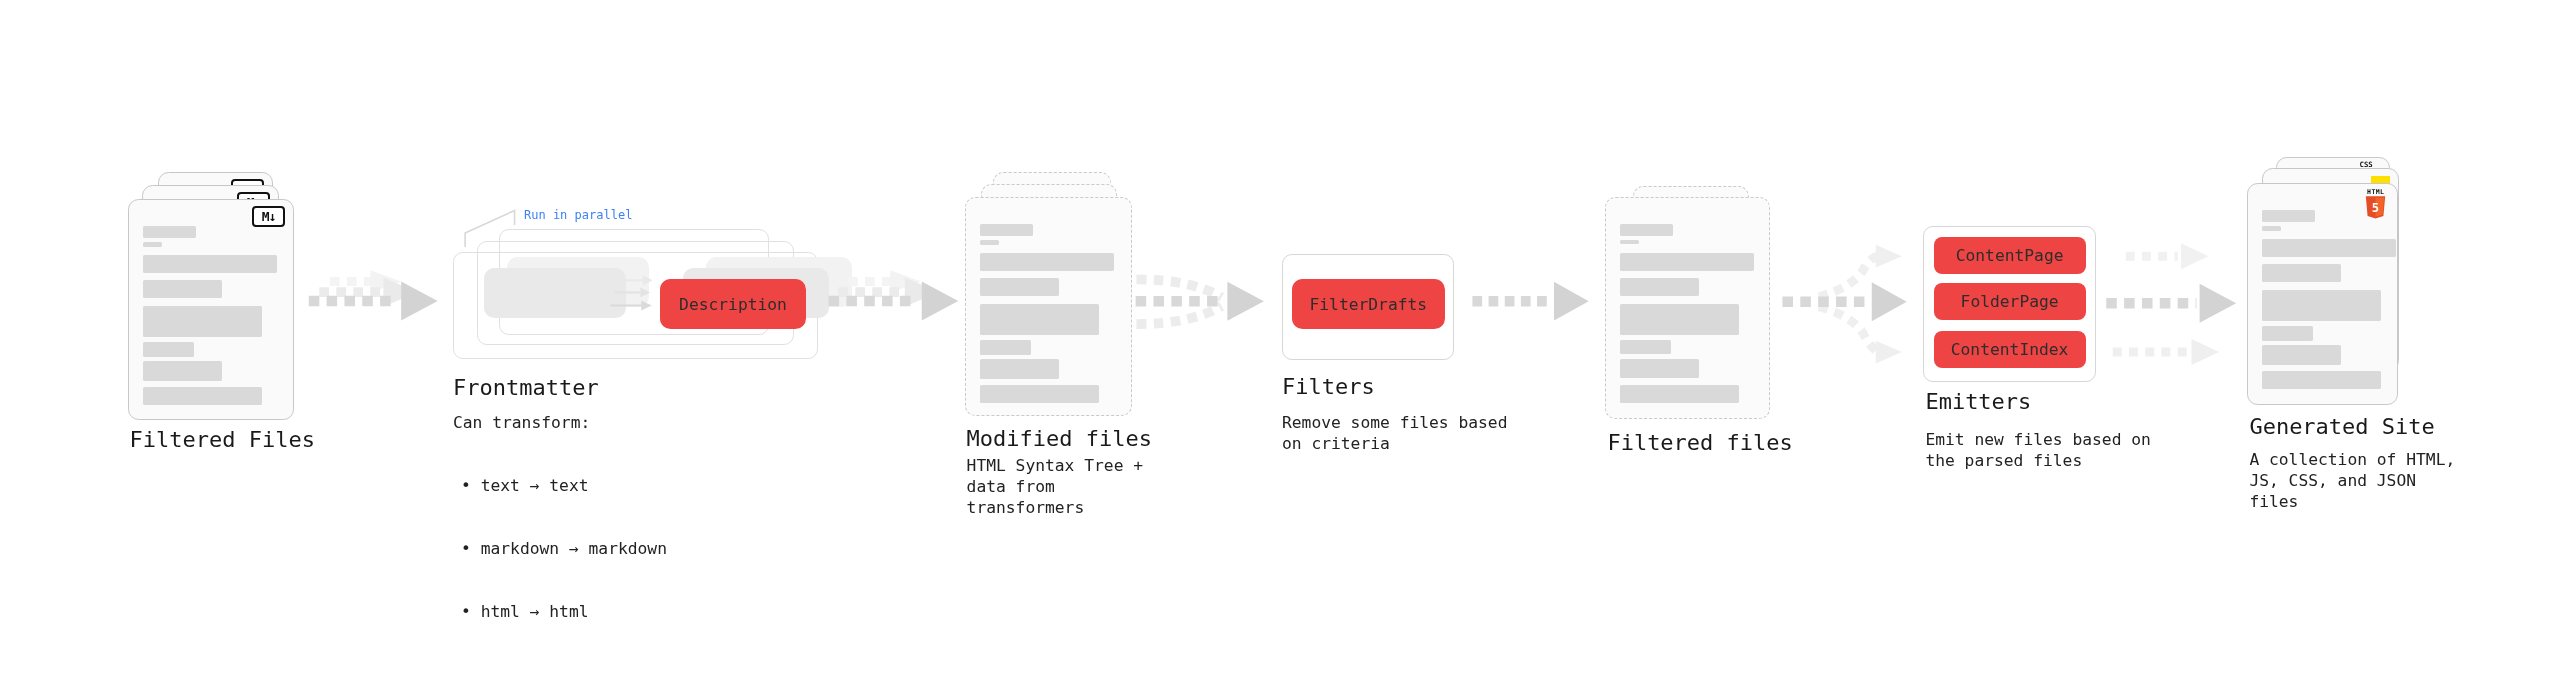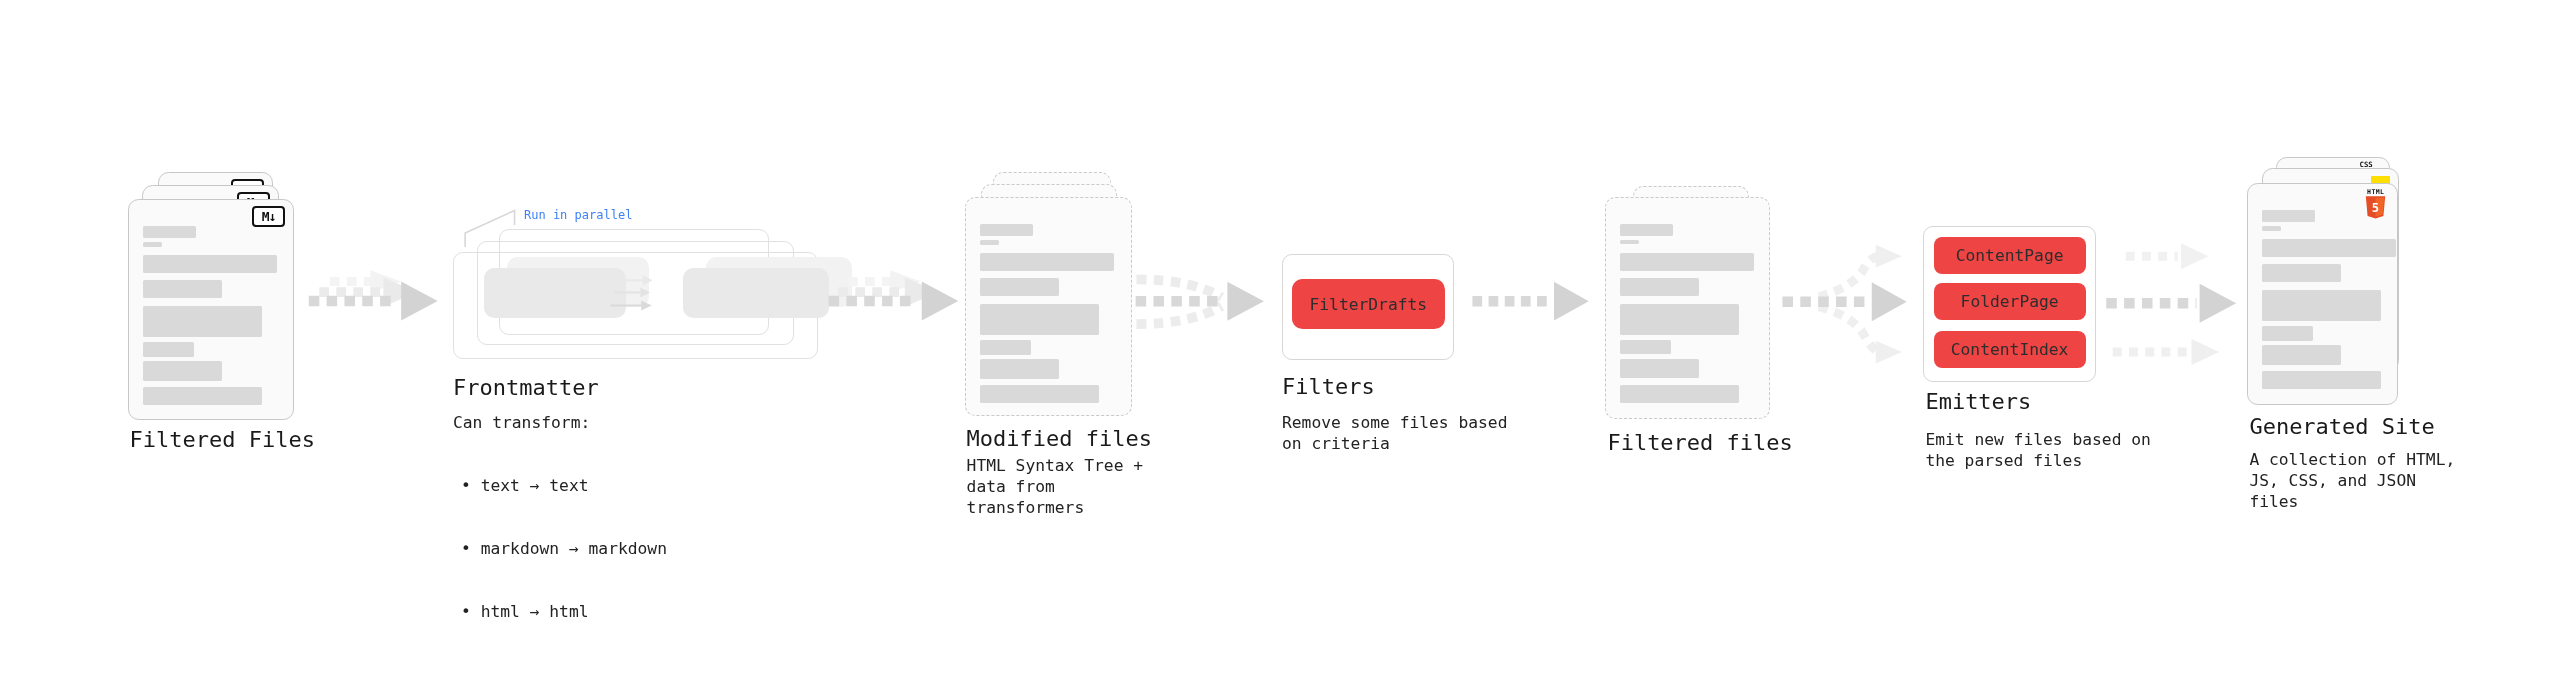--- a/index.html
+++ b/index.html
@@ -88,20 +88,21 @@
 
     <div class="obox" style="left:46px;top:22px;width:270px;height:106px;"></div>
     <div class="obox" style="left:23.6px;top:34px;width:317px;height:104px;"></div>
     <div class="obox" style="left:0;top:45px;width:365px;height:107px;"></div>
 
     <div class="chip g2" style="left:54px;top:50px;width:142px;height:50px;"></div>
     <div class="chip g1" style="left:31px;top:61px;width:142px;height:50px;"></div>
 
     <div class="chip g2" style="left:253px;top:50px;width:146px;height:50px;"></div>
     <div class="chip g1" style="left:230px;top:61px;width:146px;height:50px;"></div>
+    <div class="chip" style="left:207px;top:72px;width:146px;height:50px;">Description</div>
 
     <svg style="left:154px;top:65px;" width="57" height="45" viewBox="0 0 70 55">
       <g stroke="#e9e9e9" stroke-width="2.5" fill="#e9e9e9">
         <line x1="14" y1="10" x2="44" y2="10"></line>
           <polygon points="44,4 44,16 56,10" stroke="none"></polygon>
       </g>
       <g stroke="#e3e3e3" stroke-width="2.5" fill="#e3e3e3">
         <line x1="9" y1="25" x2="41" y2="25"></line>
           <polygon points="41,19 41,31 53,25" stroke="none"></polygon>
       </g>

